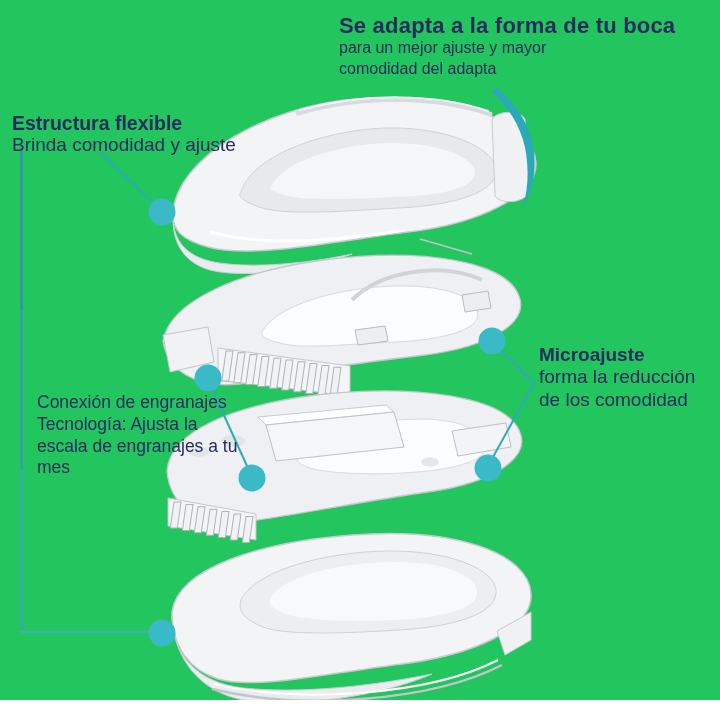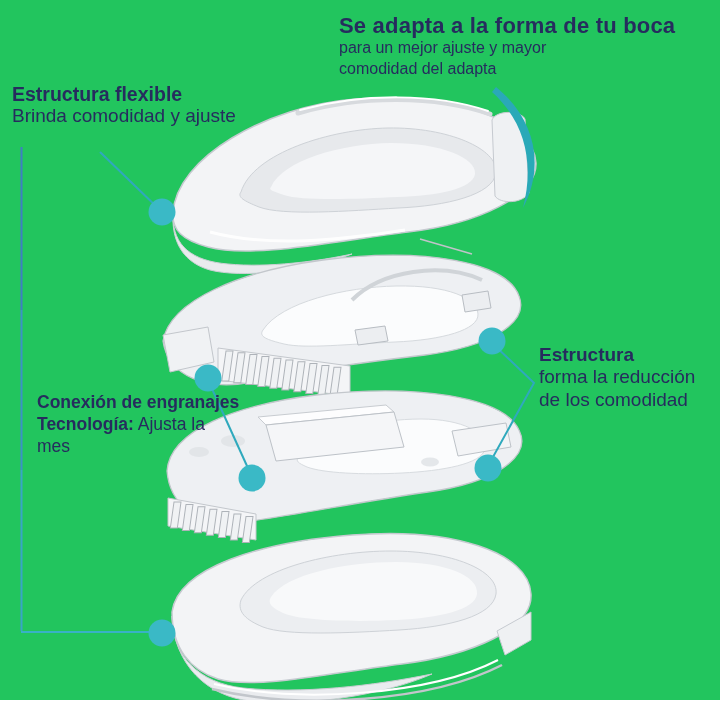--- a/index.html
+++ b/index.html
@@ -1,24 +1,24 @@
 <!DOCTYPE html>
 <html style="--navy: #262c5e;"><head>
 <meta charset="utf-8">
 <style>
   html,body{margin:0;padding:0;background:#ffffff;}
   body{font-family:"Liberation Sans", sans-serif; color:var(--navy,#262c5e);}
   .canvas{position:relative;width:720px;height:700px;overflow:hidden;background:#22c55e;}
   .art{position:absolute;left:0;top:0;width:720px;height:720px;}
   .txt{position:absolute;white-space:nowrap;}
-  .bold{font-weight:700;}
+  .bold{font-weight:400;}
   .header-block{left:339px;top:13px;}
   .header-block .title{font-size:22px;line-height:25px;font-weight:700;letter-spacing:.2px;}
   .header-block .sub{font-size:16px;line-height:20.5px;}
-  .flex-block{left:12px;top:83px;}
+  .flex-block{left:12px;top:112px;}
   .flex-block .title{font-size:19.5px;line-height:22px;font-weight:700;}
   .flex-block .desc{font-size:19px;line-height:22px;}
   .gears-block{left:37px;top:392px;font-size:17.5px;line-height:21.8px;}
   .micro-block{left:539px;top:344px;font-size:19px;line-height:22.3px;}
   .micro-block .title{font-weight:700;}
   .hairline{position:absolute;left:0;top:709px;width:720px;height:1px;background:#e4e5e7;}
   .corner-sq{position:absolute;left:704px;top:702px;width:15px;height:15px;background:#808285;}
 </style>
 </head>
 <body>
@@ -119,24 +119,25 @@
   </div>
 
   <div class="txt flex-block">
     <div class="title">Estructura flexible</div>
     <div class="desc">Brinda comodidad y ajuste</div>
   </div>
 
   <div class="txt gears-block">
     <div class="bold">Conexión de engranajes</div>
     <div><span class="bold">Tecnología:</span><span> Ajusta la</span></div>
+    <div>escala de engranajes a tu</div>
     <div>mes</div>
   </div>
 
   <div class="txt micro-block">
-    <div class="title">Estructura</div>
+    <div class="title">Microajuste</div>
     <div>forma la reducción</div>
     <div>de los comodidad</div>
   </div>
 
   <div class="hairline"></div>
   <div class="corner-sq"></div>
 </div>
 
 </body></html>

